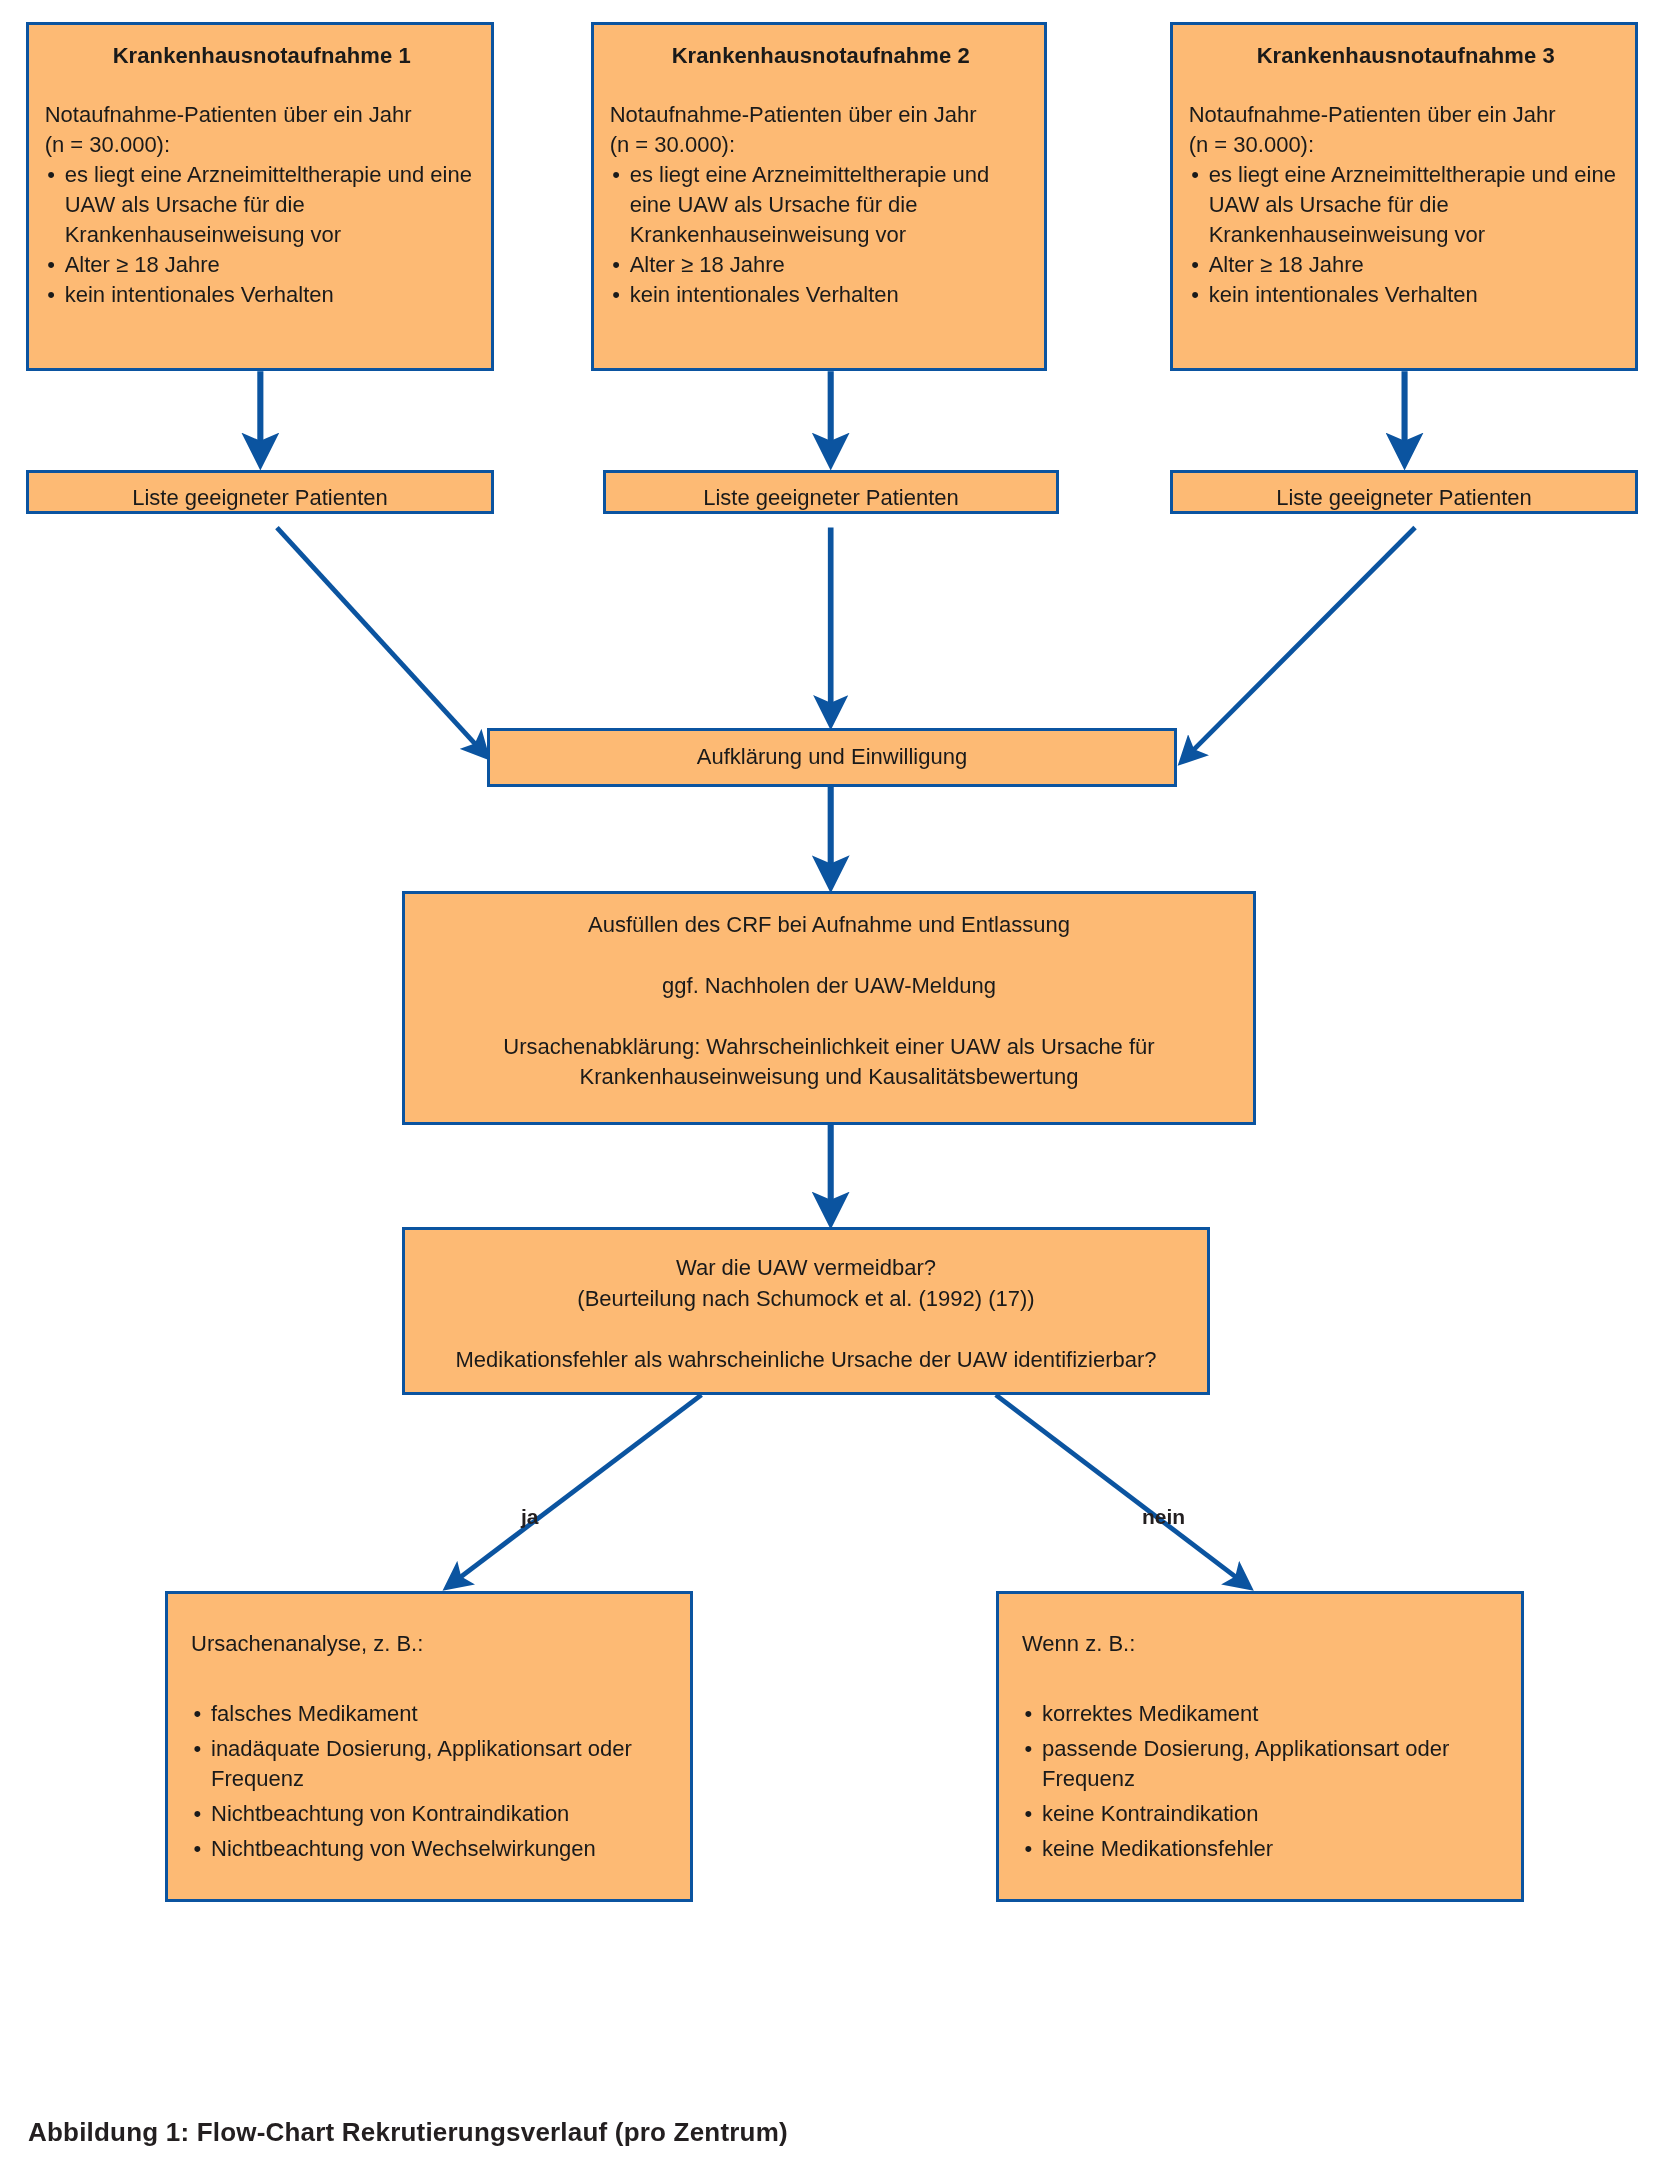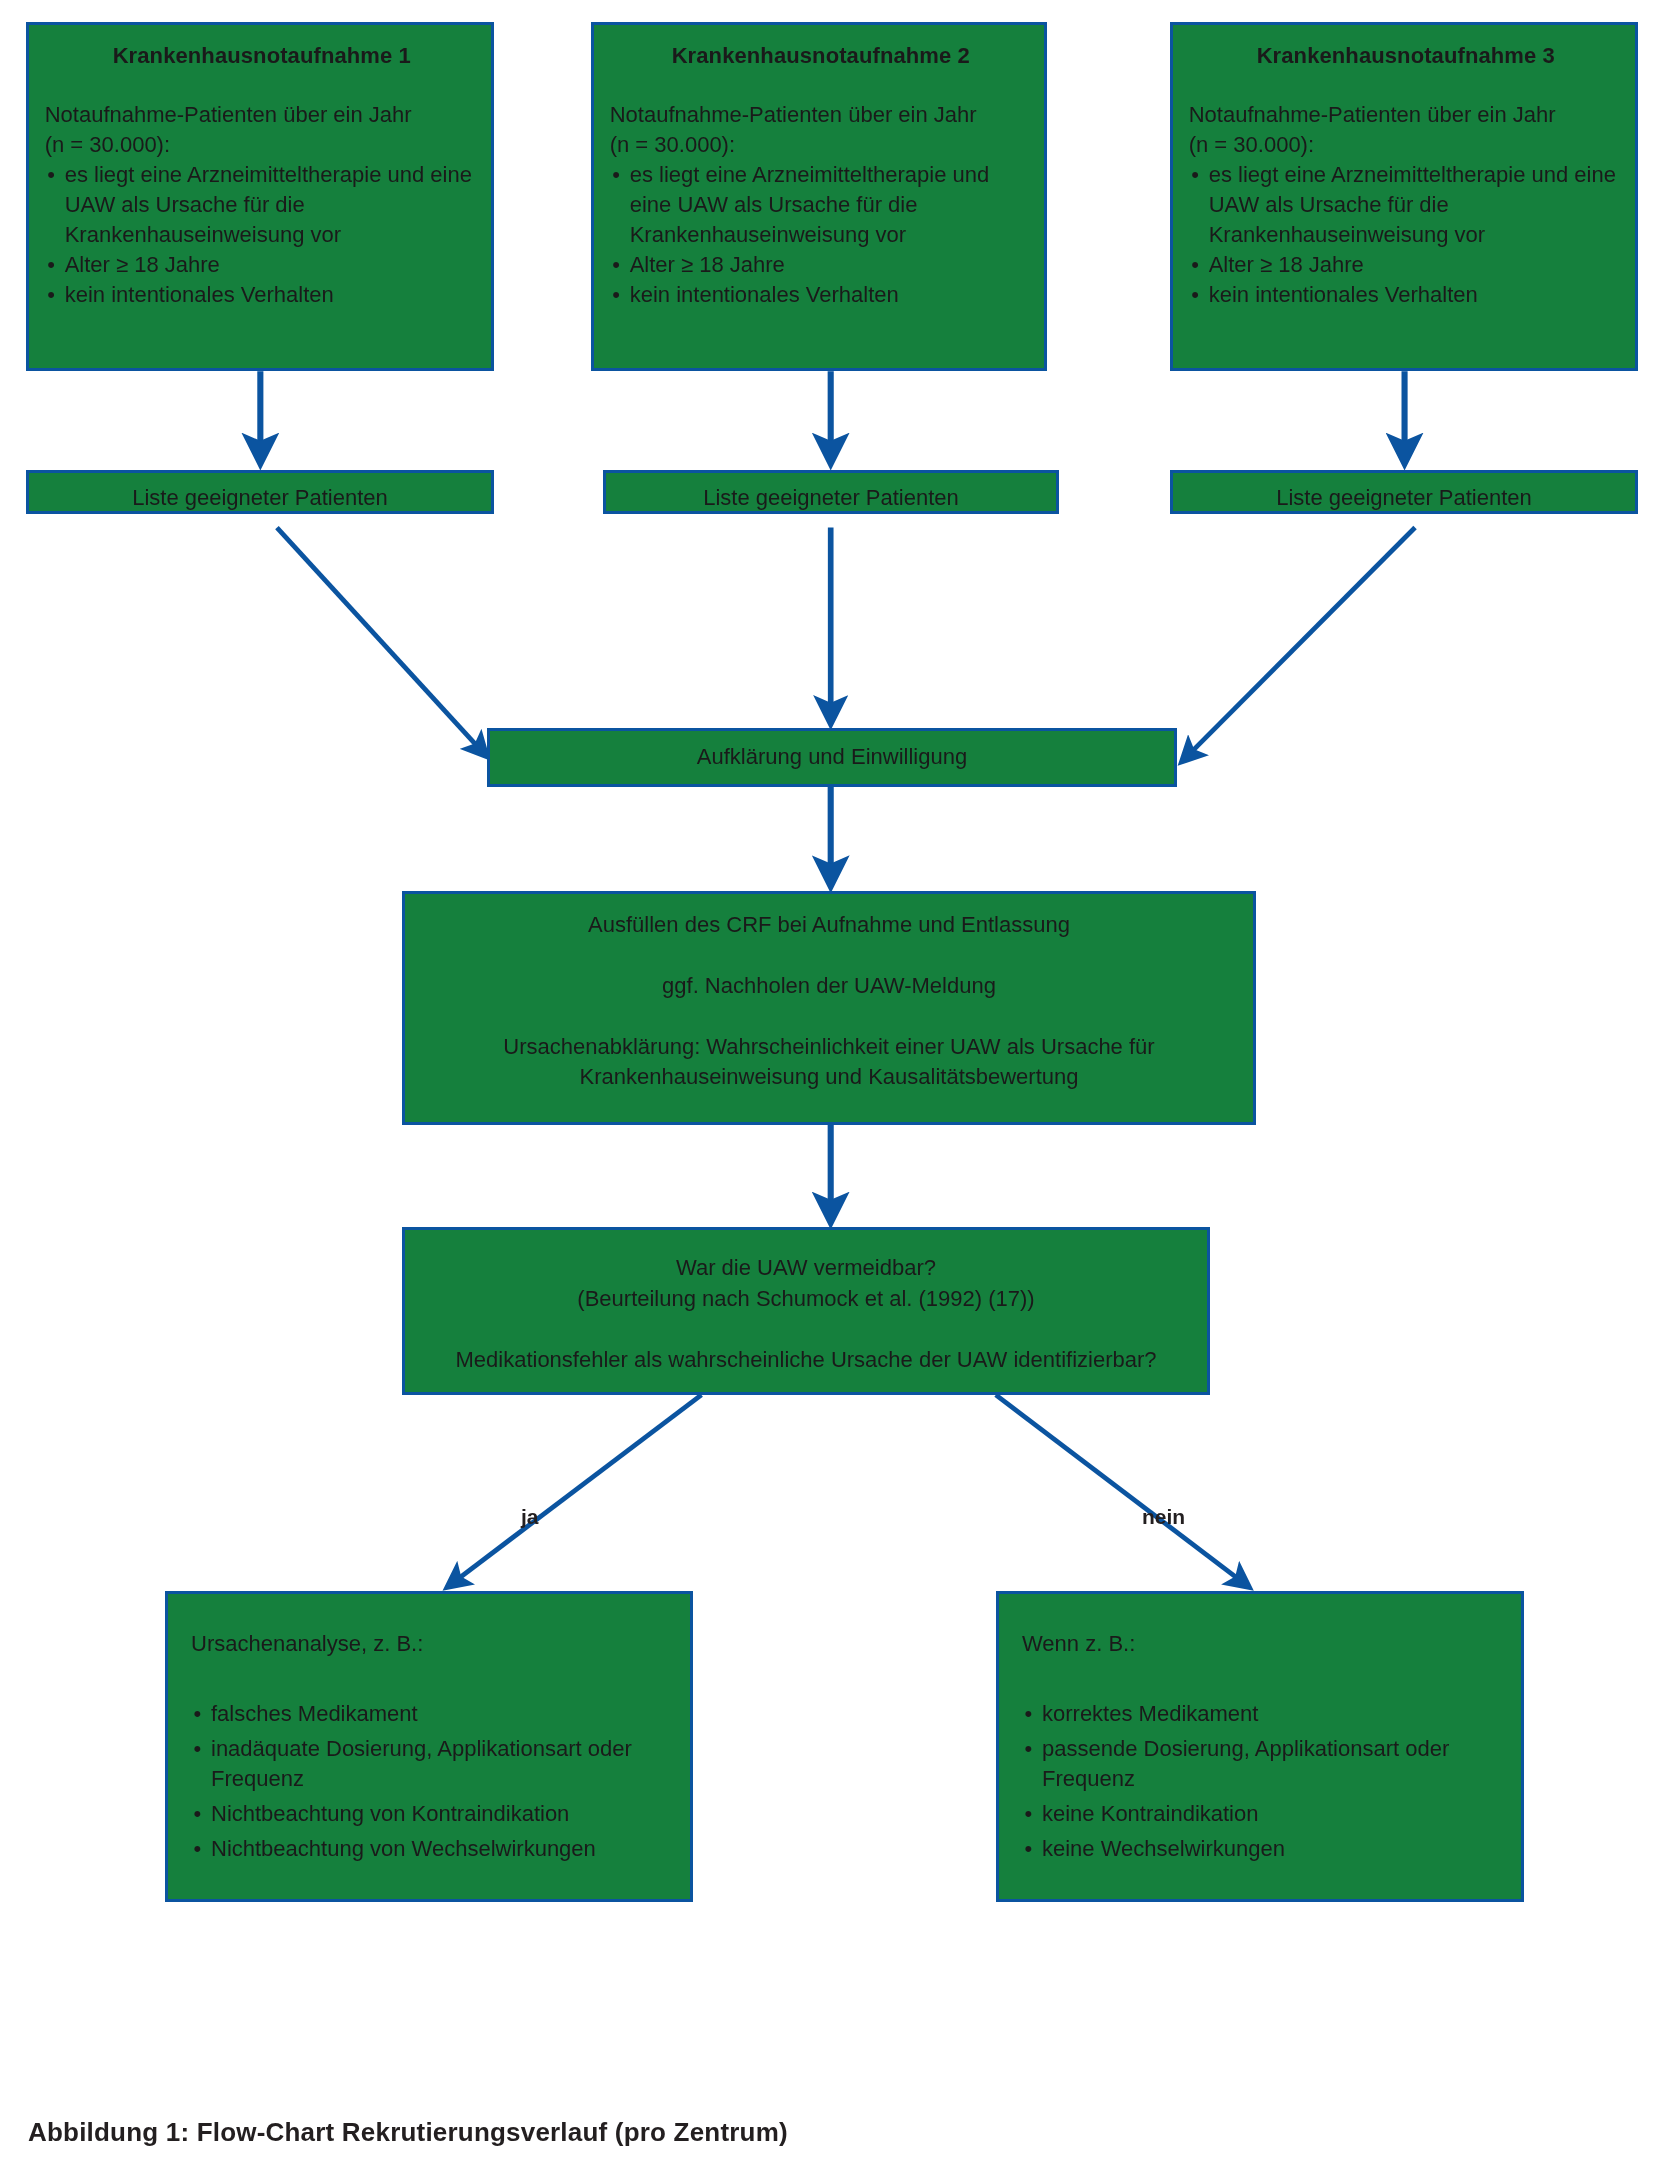--- a/index.html
+++ b/index.html
@@ -24,21 +24,21 @@
     left: 0;
     top: 0;
     width: 1678px;
     height: 2181px;
     pointer-events: none;
   }
   .node {
     position: absolute;
     box-sizing: border-box;
     border: 3.5px solid #0B54A0;
-    background: #15803d;
+    background: #fdba74;
   }
   .node-title {
     font-weight: bold;
     font-size: 22px;
     text-align: center;
     letter-spacing: 0.1px;
   }
   .node-body {
     font-size: 22px;
     line-height: 1.36;
@@ -239,21 +239,21 @@
     </div>
   </div>
 
   <div class="node outcome" id="node-outcome-no">
     <div class="pad">
       <div class="lead-line">Wenn z. B.:</div>
       <ul class="bullets">
         <li>korrektes Medikament</li>
         <li>passende Dosierung, Applikationsart oder Frequenz</li>
         <li>keine Kontraindikation</li>
-        <li>keine Wechselwirkungen</li>
+        <li>keine Medikationsfehler</li>
       </ul>
     </div>
   </div>
 
   <div class="caption" style="left:28px;top:2117px;">Abbildung 1: Flow-Chart Rekrutierungsverlauf (pro Zentrum)</div>
 
 </div>
 
 
 </body></html>

